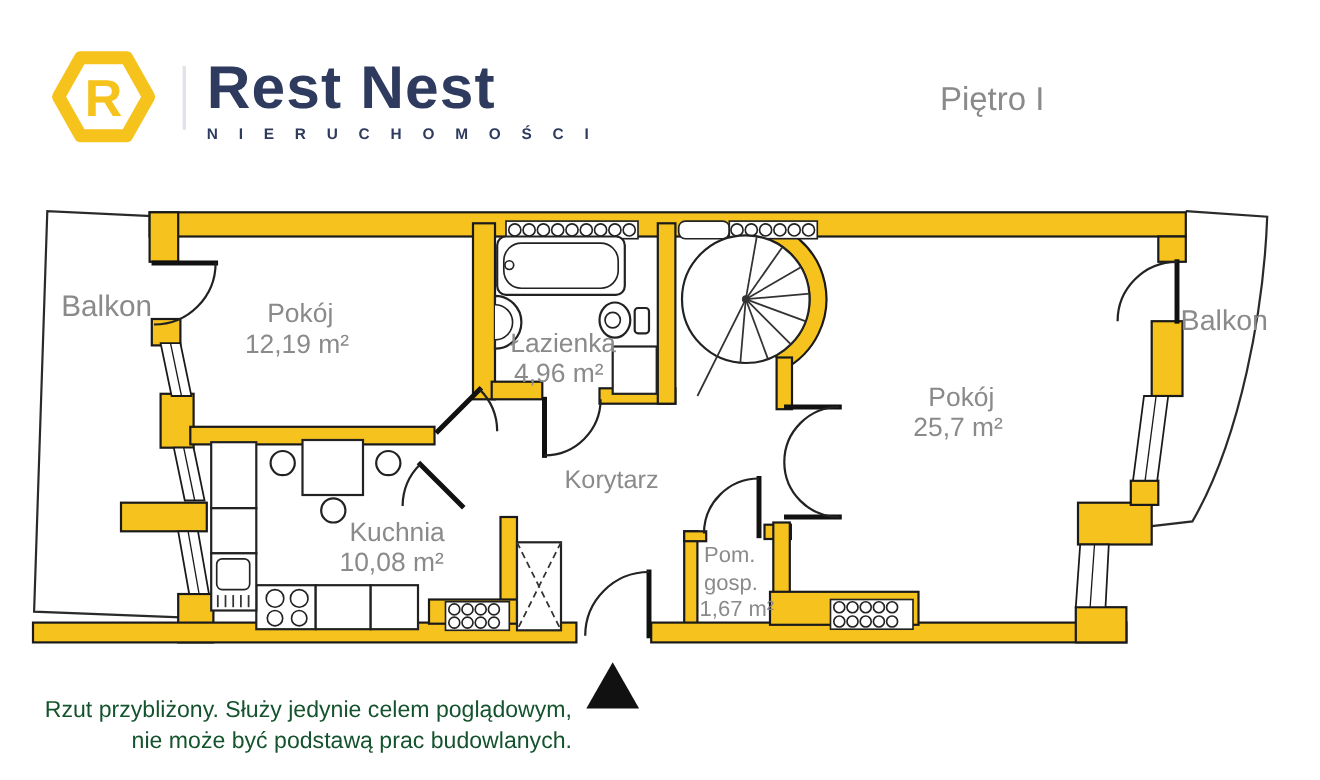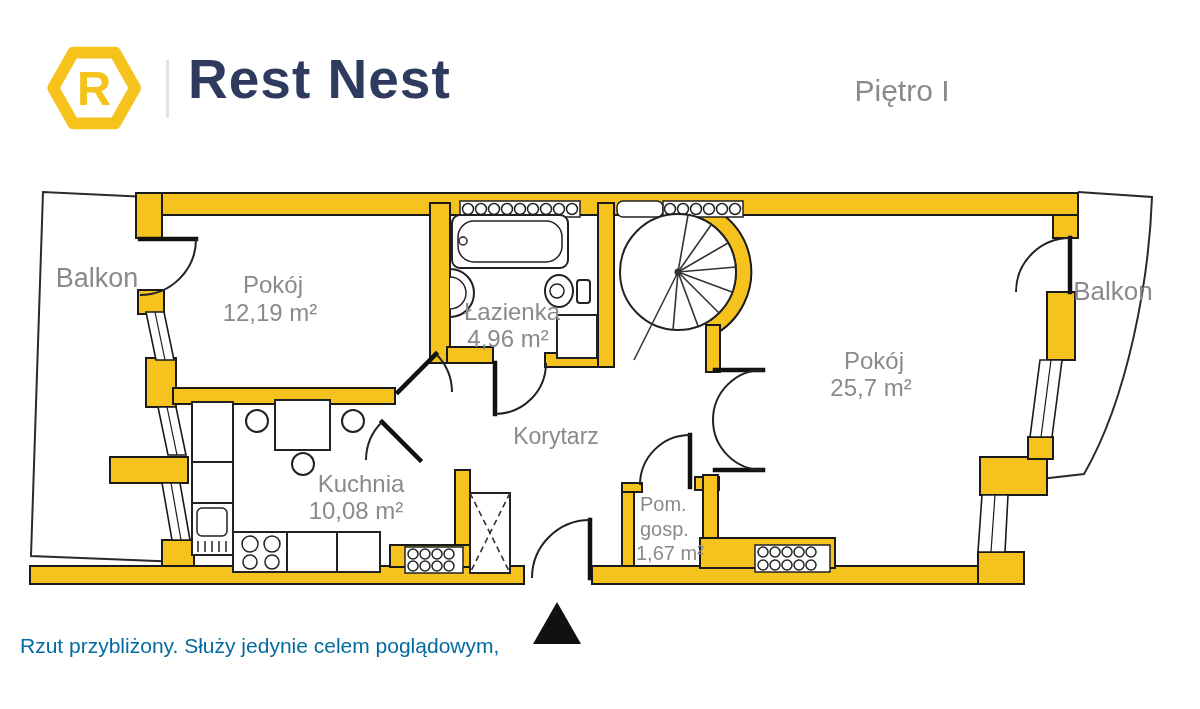--- a/index.html
+++ b/index.html
@@ -19,36 +19,37 @@
   .outline{fill:none;stroke:#2a2a2a;stroke-width:2;}
   .win{fill:#ffffff;stroke:#1a1a1a;stroke-width:1.6;}
   .winmid{stroke:#1a1a1a;stroke-width:1.2;}
   .fx{fill:#ffffff;stroke:#222;stroke-width:2;}
   .fxthin{fill:#ffffff;stroke:#222;stroke-width:1.5;}
   .door-leaf{stroke:#111;stroke-width:4.5;stroke-linecap:square;}
   .door-arc{fill:none;stroke:#222;stroke-width:2;}
   .tread{stroke:#333;stroke-width:1.6;}
   .room-label{fill:#8a8a8a;}
   
-  .disclaimer{position:absolute;left:20px;top:632px;width:500px;text-align:left;
-              font-size:21px;color:#0369a1;line-height:1.35;}
+  .disclaimer{position:absolute;left:20px;top:632px;width:500px;text-align:right;
+              font-size:21px;color:#14532d;line-height:1.35;}
 </style>
 </head>
 <body>
 
 <div class="canvas">
 
   <div class="header">
     <svg class="logo" viewBox="0 0 110 100">
       <polygon points="8,50 30,11 76,11 98,50 76,89 30,89" fill="#ffffff" stroke="#F6C21C" stroke-width="13" stroke-linejoin="round"></polygon>
       <text x="53" y="69" text-anchor="middle" font-size="52" font-weight="bold" fill="#F6C21C">R</text>
     </svg>
     <div class="brand-divider"></div>
     <div class="brand-text">
       <div class="brand-name">Rest Nest</div>
+      <div class="brand-tagline">N I E R U C H O M O Ś C I</div>
     </div>
     <div class="floor-label">Piętro I</div>
   </div>
 
   <svg class="plan" width="1200" height="709" viewBox="0 0 1200 709">
 
     <path class="outline" d="M148,197 L43,192 L31,556 L182,562"></path>
     <path class="outline" d="M1078,192 L1152,197 C1149,280 1128,398 1084,474 L1006,483"></path>
 
     <path class="wall" d="M684,200 A72,72 0 0 1 712,336 L705,323 A58,58 0 0 0 683,214 Z"></path>
@@ -236,15 +237,16 @@
     <text class="room-label" x="636" y="560" font-size="20">1,67 m²</text>
     <text class="room-label" x="874" y="369" font-size="24" text-anchor="middle">Pokój</text>
     <text class="room-label" x="871" y="396" font-size="24" text-anchor="middle">25,7 m²</text>
     <text class="room-label" x="1113" y="300" font-size="26" text-anchor="middle">Balkon</text>
 
     <path d="M557,602 L581,644 L533,644 Z" fill="#111"></path>
   </svg>
 
   <div class="disclaimer">
     <div>Rzut przybliżony. Służy jedynie celem poglądowym,</div>
+    <div>nie może być podstawą prac budowlanych.</div>
   </div>
 
 </div>
 
 </body></html>

